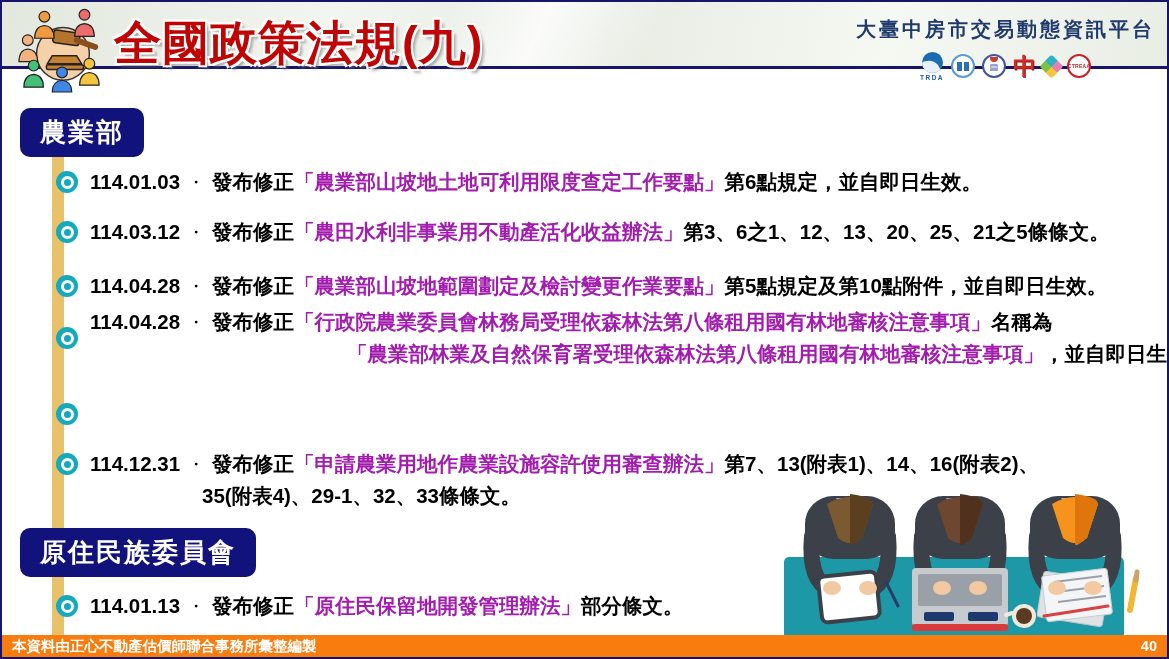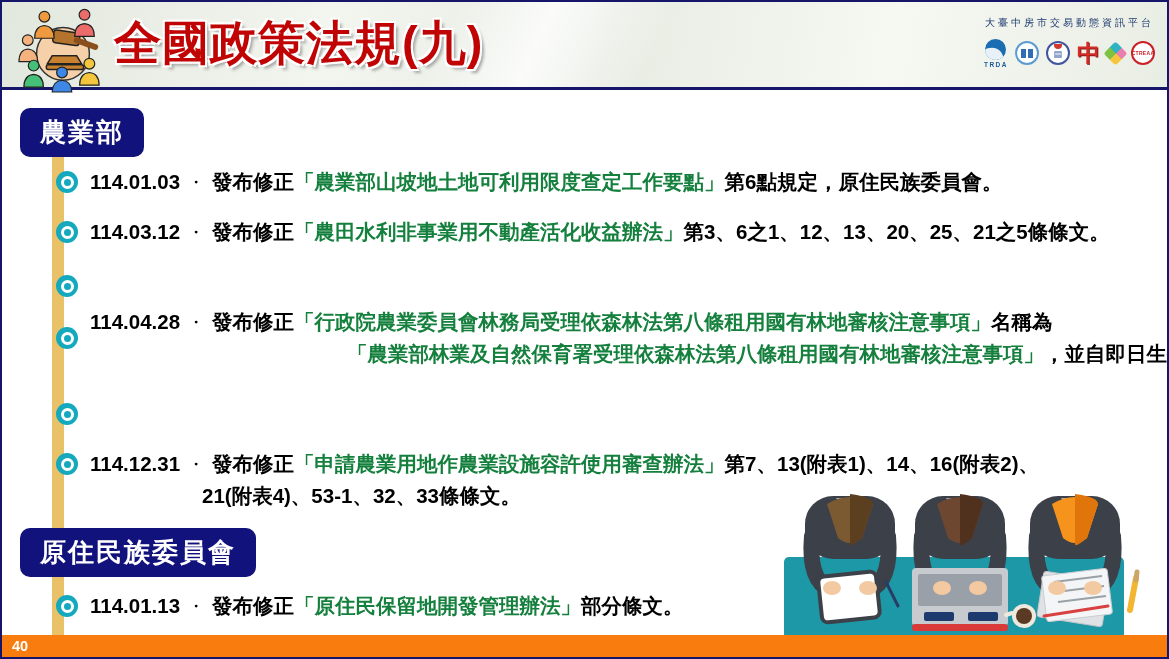--- a/index.html
+++ b/index.html
@@ -3,35 +3,35 @@
 <meta charset="utf-8">
 <style>
   html,body{margin:0;padding:0;background:#555;}
   .slide{
     position:relative; width:1169px; height:659px; box-sizing:border-box;
     background:#ffffff; border:2px solid #15156a; overflow:hidden;
     font-family:"Liberation Sans", sans-serif;
   }
   
   .header{
-    position:absolute; top:0; left:0; width:100%; height:88px; box-sizing:border-box;
+    position:absolute; top:0; left:0; width:100%; height:67px; box-sizing:border-box;
     background:
       linear-gradient(115deg, rgba(255,255,255,0) 38%, rgba(255,255,255,.8) 46%, rgba(255,255,255,0) 56%),
       linear-gradient(100deg,#e2e8de 0%,#f3f5ef 28%,#e7ece3 52%,#f6f8f2 76%,#e9eee5 100%);
     border-bottom:3px solid #15156a;
   }
   .hero-icon{position:absolute; left:16px; top:3px;}
   .page-title{
     position:absolute; left:112px; top:10px;
     font-size:47px; font-weight:900; color:#c00404; letter-spacing:1px; white-space:nowrap;
     text-shadow:-2px -2px 0 #fff, 2px -2px 0 #fff, -2px 2px 0 #fff, 2px 2px 0 #fff,
                  4px 4px 3px rgba(110,110,110,.55);
   }
   .platform{position:absolute; right:12px; top:14px; text-align:center;}
-  .platform-name{font-size:10px; font-weight:normal; color:#1f3a6e; letter-spacing:3px; white-space:nowrap;}
+  .platform-name{font-size:20px; font-weight:bold; color:#1f3a6e; letter-spacing:3px; white-space:nowrap;}
   .logo-row{margin-top:5px; display:flex; justify-content:center; align-items:center; gap:7px; height:36px;}
   .logo{display:flex; flex-direction:column; align-items:center; justify-content:center;}
   .globe{width:21px;height:21px;border-radius:50%;background:#1a6db3;position:relative;overflow:hidden;}
   .globe::after{content:"";position:absolute;left:-7px;top:9px;width:24px;height:14px;background:#fff;border-radius:50% 50% 0 0/80% 80% 0 0;transform:rotate(-18deg);opacity:.9;}
   .trda-label{font-size:6.5px;font-weight:bold;color:#1a5a9e;letter-spacing:1.5px;margin-top:1px;}
   .ring-logo{width:24px;height:24px;border-radius:50%;border:2px solid #5b9bd0;box-sizing:border-box;background:#fff;display:grid;place-items:center;}
   .bldg{width:12px;height:9px;display:flex;gap:2px;align-items:flex-end;}
   .bldg i{display:block;width:5px;height:9px;background:#2f6db5;}
   .seal-logo{width:24px;height:24px;border-radius:50%;border:2px solid #41549e;box-sizing:border-box;background:#fff;position:relative;display:grid;place-items:center;overflow:hidden;}
   .seal-logo::before{content:"";position:absolute;top:1px;left:6px;width:8px;height:5px;background:#d0392f;border-radius:0 0 8px 8px;}
@@ -55,21 +55,21 @@
     background:#14a9bd; z-index:2; display:grid; place-items:center;
   }
   .dot::before{content:""; grid-area:1/1; width:13px; height:13px; border-radius:50%; background:#fff;}
   .dot::after{content:""; grid-area:1/1; width:7px; height:7px; border-radius:50%; background:#14a9bd;}
   .d1{top:169px}.d2{top:219px}.d3{top:273px}.d4{top:325px}.d5{top:401px}.d6{top:451px}.d7{top:593px}
   .entry{
     position:absolute; left:88px; width:1068px; z-index:2;
     font-size:20.5px; font-weight:bold; color:#000; line-height:32px; white-space:nowrap;
   }
   .e1{top:164px}.e2{top:214px}.e3{top:268px}.e4{top:304px}.e5{top:396px}.e6{top:446px}.e7{top:588px}
-  .law{color:#15803d;}
+  .law{color:#a21caf;}
   .sep{font-size:14px; margin:0 9px; vertical-align:2px;}
   .indent-a{margin-left:257px;}
   .indent-b{margin-left:112px;}
   
   .workers{position:absolute; left:770px; top:462px; z-index:0;}
   
   .footer{
     position:absolute; left:0; bottom:0; width:100%; height:22px; box-sizing:border-box;
     background:#f87d0e; color:#fff; display:flex; justify-content:space-between; align-items:center;
     padding:0 10px; font-size:14.5px; font-weight:bold; z-index:6;
@@ -143,32 +143,35 @@
 
   <div class="dot d1"></div>
   <div class="dot d2"></div>
   <div class="dot d3"></div>
   <div class="dot d4"></div>
   <div class="dot d5"></div>
   <div class="dot d6"></div>
   <div class="dot d7"></div>
 
   <div class="entry e1">
-    <span>114.01.03</span><span class="sep">・</span><span>發布修正</span><span class="law">「農業部山坡地土地可利用限度查定工作要點」</span><span>第6點規定，原住民族委員會。</span>
+    <span>114.01.03</span><span class="sep">・</span><span>發布修正</span><span class="law">「農業部山坡地土地可利用限度查定工作要點」</span><span>第6點規定，並自即日生效。</span>
   </div>
   <div class="entry e2">
     <span>114.03.12</span><span class="sep">・</span><span>發布修正</span><span class="law">「農田水利非事業用不動產活化收益辦法」</span><span>第3、6之1、12、13、20、25、21之5條條文。</span>
+  </div>
+  <div class="entry e3">
+    <span>114.04.28</span><span class="sep">・</span><span>發布修正</span><span class="law">「農業部山坡地範圍劃定及檢討變更作業要點」</span><span>第5點規定及第10點附件，並自即日生效。</span>
   </div>
   <div class="entry e4">
     <div><span>114.04.28</span><span class="sep">・</span><span>發布修正</span><span class="law">「行政院農業委員會林務局受理依森林法第八條租用國有林地審核注意事項」</span><span>名稱為</span></div>
     <div class="indent-a"><span class="law">「農業部林業及自然保育署受理依森林法第八條租用國有林地審核注意事項」</span><span>，並自即日生效。</span></div>
   </div>
   <div class="entry e6">
     <div><span>114.12.31</span><span class="sep">・</span><span>發布修正</span><span class="law">「申請農業用地作農業設施容許使用審查辦法」</span><span>第7、13(附表1)、14、16(附表2)、</span></div>
-    <div class="indent-b">21(附表4)、53-1、32、33條條文。</div>
+    <div class="indent-b">35(附表4)、29-1、32、33條條文。</div>
   </div>
   <div class="entry e7">
     <span>114.01.13</span><span class="sep">・</span><span>發布修正</span><span class="law">「原住民保留地開發管理辦法」</span><span>部分條文。</span>
   </div>
 
   <div class="workers">
     <svg width="399" height="175" viewBox="0 0 399 175">
 
       <rect x="12" y="93" width="340" height="82" rx="5" fill="#1d98a7"></rect>
 
@@ -222,16 +225,17 @@
         <ellipse cx="321" cy="124" rx="9" ry="7" fill="#f3c9a2"></ellipse>
         <path d="M280 40 Q303 26 326 40 L315 74 Q303 84 291 74 Z" fill="#f6931d"></path>
         <path d="M303 30 Q326 33 326 40 L315 74 Q303 84 303 80 Z" fill="#e0750c"></path>
         <path d="M 364 114 L 358 146" stroke="#f2b632" stroke-width="6" stroke-linecap="round"></path>
         <path d="M 365 108 L 364 116" stroke="#caa66a" stroke-width="5" stroke-linecap="round"></path>
       </g>
     </svg>
   </div>
 
   <div class="footer">
+    <span>本資料由正心不動產估價師聯合事務所彙整編製</span>
     <span>40</span>
   </div>
 
 </div>
 
 </body></html>

